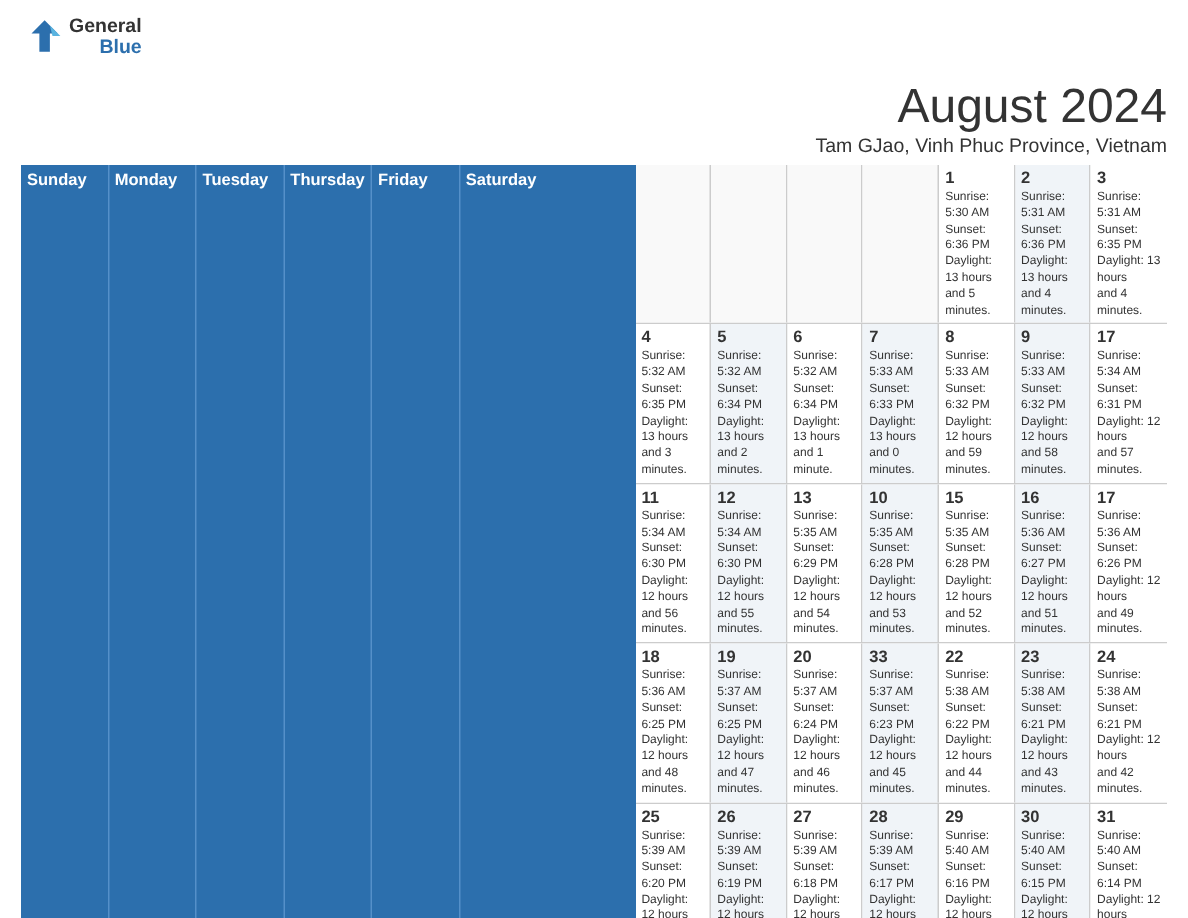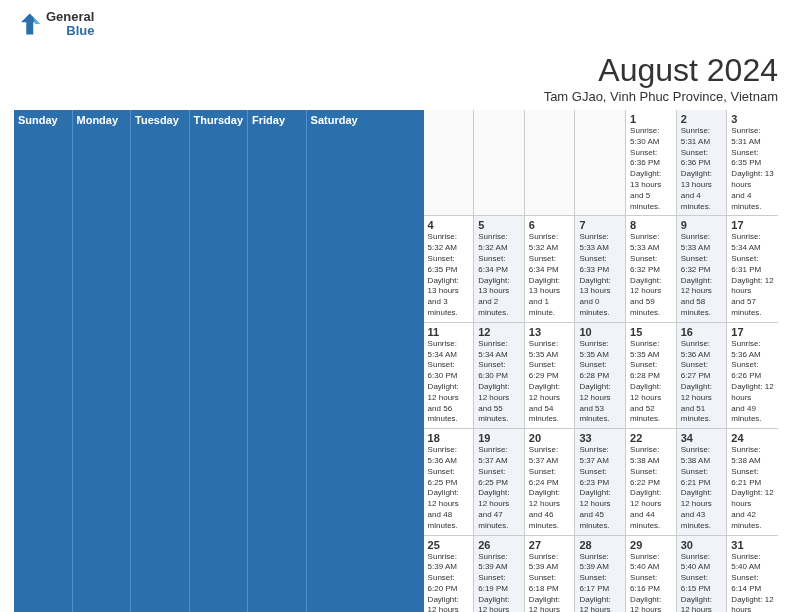--- a/index.html
+++ b/index.html
@@ -306,21 +306,21 @@
 and 45 minutes.</div>
           </div>
           <div class="cal-cell">
             <span class="day-num">22</span>
             <div class="cal-cell-text" style="white-space: pre-line;">Sunrise: 5:38 AM
 Sunset: 6:22 PM
 Daylight: 12 hours
 and 44 minutes.</div>
           </div>
           <div class="cal-cell alt">
-            <span class="day-num">34</span>
+            <span class="day-num">23</span>
             <div class="cal-cell-text" style="white-space: pre-line;">Sunrise: 5:38 AM
 Sunset: 6:21 PM
 Daylight: 12 hours
 and 43 minutes.</div>
           </div>
           <div class="cal-cell">
             <span class="day-num">24</span>
             <div class="cal-cell-text" style="white-space: pre-line;">Sunrise: 5:38 AM
 Sunset: 6:21 PM
 Daylight: 12 hours

